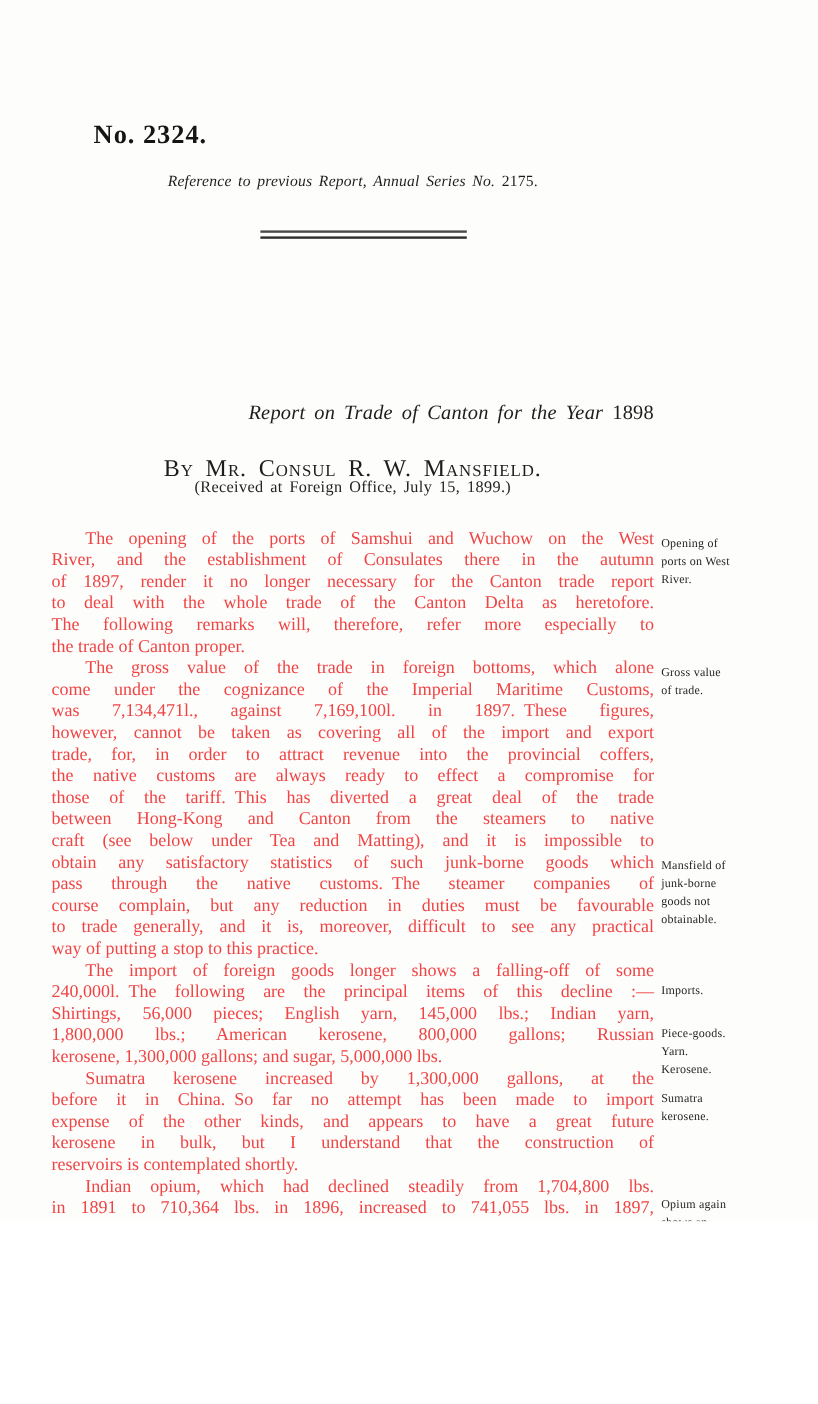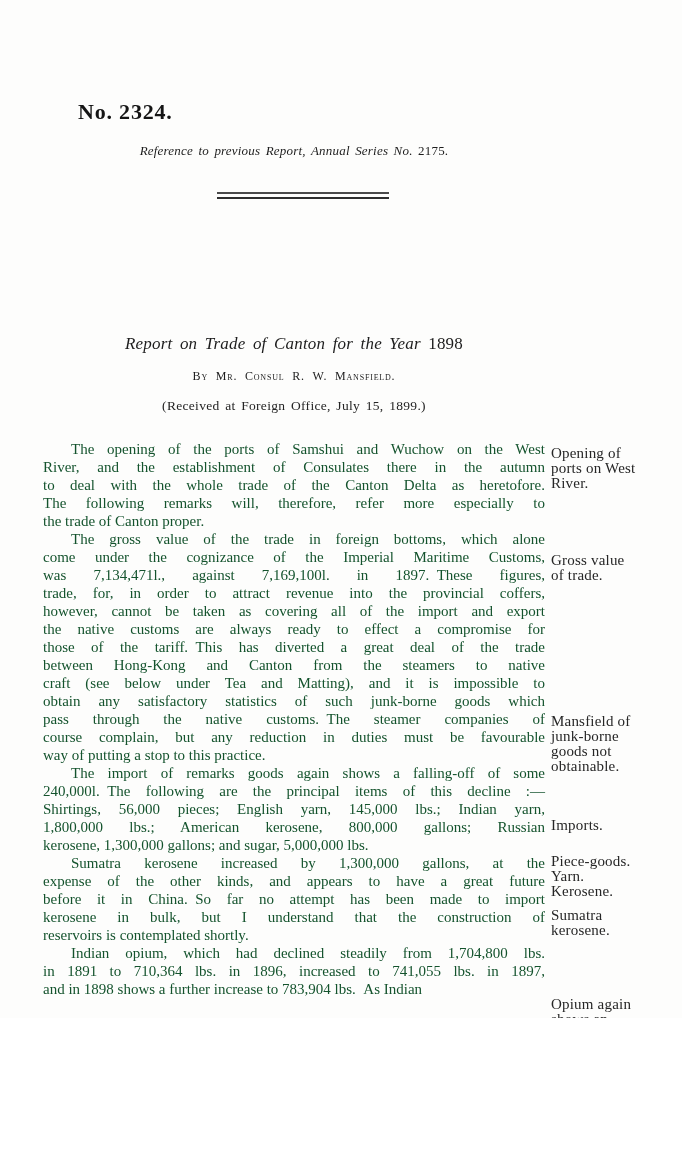--- a/index.html
+++ b/index.html
@@ -42,58 +42,59 @@
     width: 172px;
   }
   .double-rule .r1 { display: block; height: 2px; background: #4a4a4a; }
   .double-rule .r2 { display: block; height: 2px; background: #2e2e2e; margin-top: 3px; }
   .report-title {
     top: 334px;
     font-style: italic;
     font-size: 17px;
     word-spacing: 3px;
     letter-spacing: 0.2px;
+    text-align: right;
   }
   .byline {
-    top: 369px;
-    font-size: 12px;
+    top: 380px;
+    font-size: 20px;
     font-variant: small-caps;
     word-spacing: 4px;
     letter-spacing: 0.8px;
   }
   .received {
     top: 398px;
     font-size: 13.5px;
     font-weight: normal;
     letter-spacing: 0.3px;
     word-spacing: 2px;
     color: #242424;
   }
   .body-text {
     position: absolute;
     left: 43px;
     top: 440px;
     width: 502px;
     font-size: 15px;
     line-height: 18px;
-    color: #14532d;
+    color: #ef4444;
   }
   .line {
     text-align: justify;
     text-align-last: justify;
     white-space: nowrap; 
   }
   .line { white-space: normal; }
   .line.first { text-indent: 28px; }
   .line.end { text-align-last: left; }
   .margin-note {
     position: absolute;
     left: 551px;
     width: 122px;
-    font-size: 15px;
+    font-size: 10px;
     line-height: 15px;
     color: #262626;
     letter-spacing: 0.2px;
   }
   .footer-left {
     position: absolute;
     left: 83px;
     top: 1047px;
     font-size: 15px;
   }
@@ -135,44 +136,46 @@
     <span class="upright">1898</span>
   </div>
 
   <div class="head-col byline">By Mr. Consul R. W. Mansfield.</div>
 
   <div class="head-col received">(Received at Foreign Office, July 15, 1899.)</div>
 
   <div class="body-text" id="body-text">
       <div class="line first">The opening of the ports of Samshui and Wuchow on the West</div>
       <div class="line">River, and the establishment of Consulates there in the autumn</div>
+      <div class="line">of 1897, render it no longer necessary for the Canton trade report</div>
       <div class="line">to deal with the whole trade of the Canton Delta as heretofore.</div>
       <div class="line">The following remarks will, therefore, refer more especially to</div>
       <div class="line end">the trade of Canton proper.</div>
       <div class="line first">The gross value of the trade in foreign bottoms, which alone</div>
       <div class="line">come under the cognizance of the Imperial Maritime Customs,</div>
       <div class="line">was 7,134,471l., against 7,169,100l. in 1897. These figures,</div>
+      <div class="line">however, cannot be taken as covering all of the import and export</div>
       <div class="line">trade, for, in order to attract revenue into the provincial coffers,</div>
-      <div class="line">however, cannot be taken as covering all of the import and export</div>
       <div class="line">the native customs are always ready to effect a compromise for</div>
       <div class="line">those of the tariff. This has diverted a great deal of the trade</div>
       <div class="line">between Hong-Kong and Canton from the steamers to native</div>
       <div class="line">craft (see below under Tea and Matting), and it is impossible to</div>
       <div class="line">obtain any satisfactory statistics of such junk-borne goods which</div>
       <div class="line">pass through the native customs. The steamer companies of</div>
       <div class="line">course complain, but any reduction in duties must be favourable</div>
+      <div class="line">to trade generally, and it is, moreover, difficult to see any practical</div>
       <div class="line end">way of putting a stop to this practice.</div>
-      <div class="line first">The import of remarks goods again shows a falling-off of some</div>
+      <div class="line first">The import of foreign goods longer shows a falling-off of some</div>
       <div class="line">240,000l. The following are the principal items of this decline :—</div>
       <div class="line">Shirtings, 56,000 pieces; English yarn, 145,000 lbs.; Indian yarn,</div>
       <div class="line">1,800,000 lbs.; American kerosene, 800,000 gallons; Russian</div>
       <div class="line end">kerosene, 1,300,000 gallons; and sugar, 5,000,000 lbs.</div>
       <div class="line first">Sumatra kerosene increased by 1,300,000 gallons, at the</div>
+      <div class="line">before it in China. So far no attempt has been made to import</div>
       <div class="line">expense of the other kinds, and appears to have a great future</div>
-      <div class="line">before it in China. So far no attempt has been made to import</div>
       <div class="line">kerosene in bulk, but I understand that the construction of</div>
       <div class="line end">reservoirs is contemplated shortly.</div>
       <div class="line first">Indian opium, which had declined steadily from 1,704,800 lbs.</div>
       <div class="line">in 1891 to 710,364 lbs. in 1896, increased to 741,055 lbs. in 1897,</div>
       <div class="line end">and in 1898 shows a further increase to 783,904 lbs. As Indian</div>
     </div>
 
   <div id="margin-notes-root">
       <div class="margin-note" style="top: 446px;">
         <div>Opening of</div>

